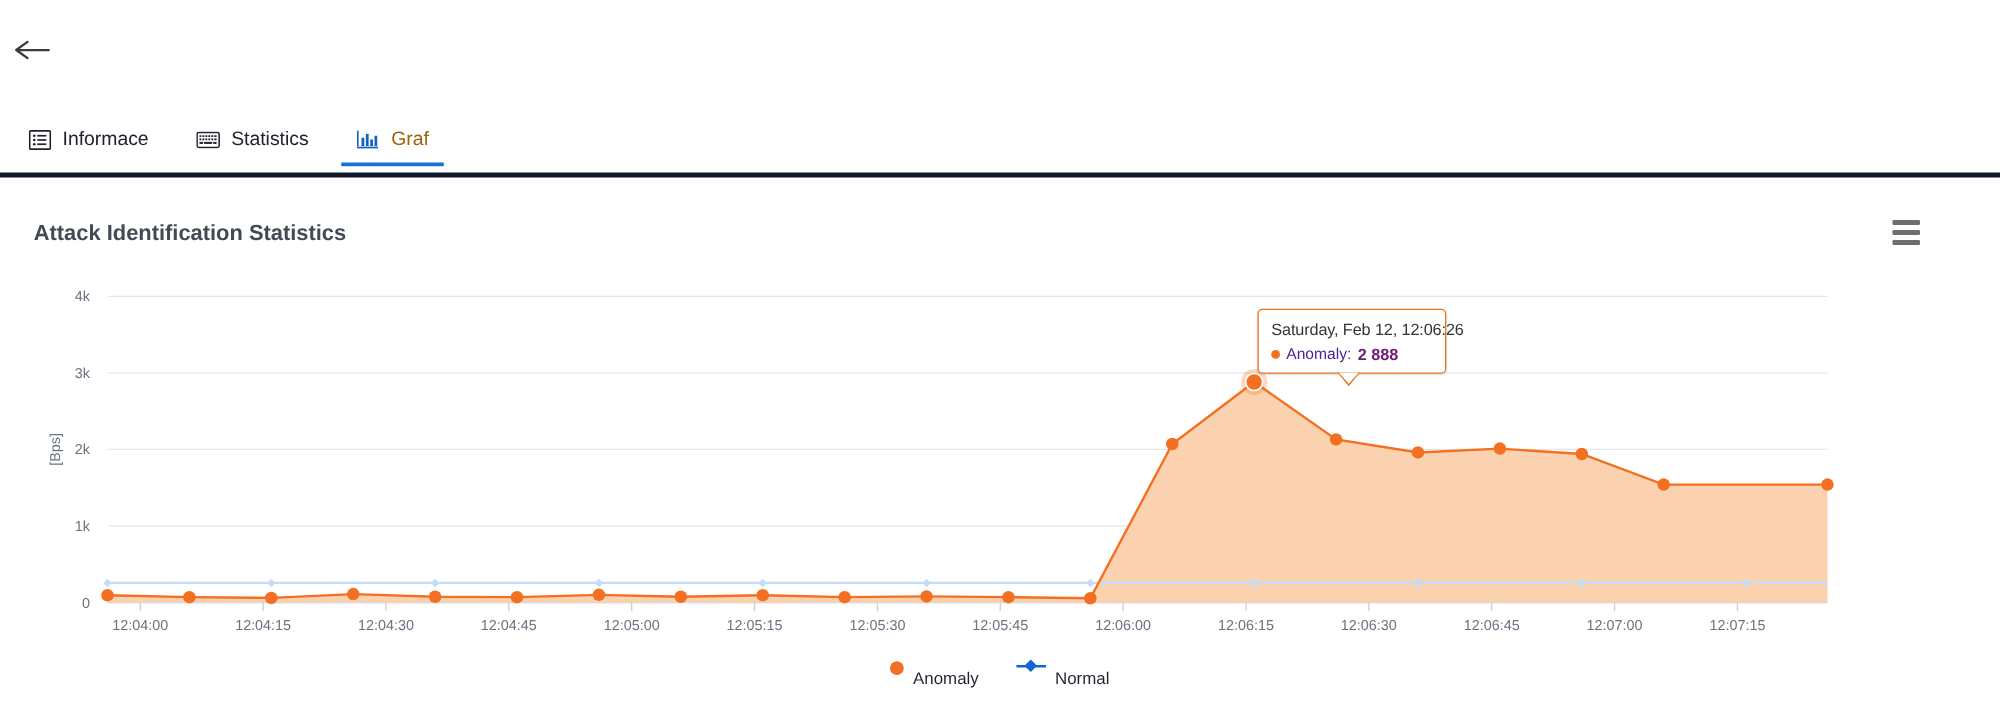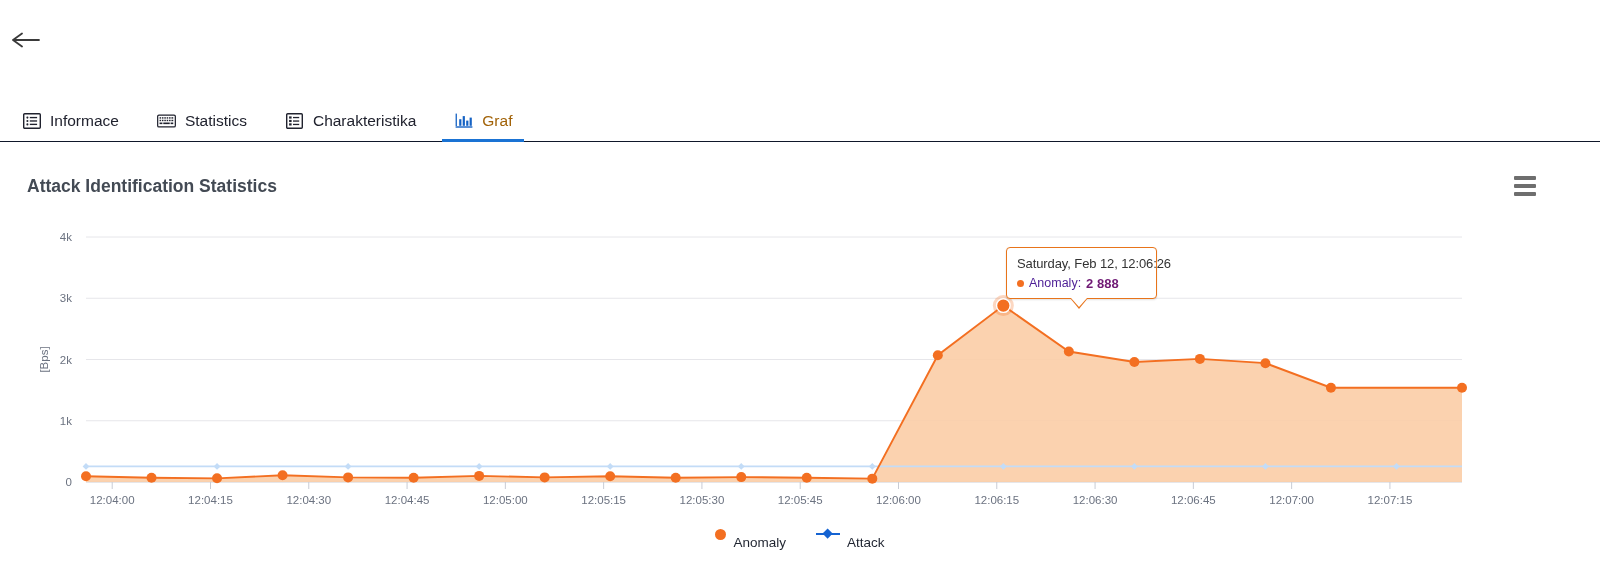--- a/index.html
+++ b/index.html
@@ -23,22 +23,22 @@
     cursor: pointer;
   }
   .page-title {
     font-size: 25px; font-weight: bold; color: #1a1a2e;
     letter-spacing: -0.1px; margin-left: 8px; white-space: nowrap;
   }
 
   
   .tabbar {
     position: absolute; left: 0; top: 96px; width: 1600px; height: 46px;
-    display: flex; align-items: flex-end;
-    border-bottom: 1px solid #0f172a;
+    display: flex; align-items: center;
+    border-bottom: 4px solid #0f172a;
   }
   .tab {
     display: flex; align-items: center; gap: 9px;
     padding: 0 0 11px 0; margin-right: 38px;
     font-size: 15.5px; color: #20222e; cursor: pointer;
     position: relative;
   }
   .tab:first-child { margin-left: 22px; }
   .tab.active { color: #1462c4; }
   .tab.active .tab-label { color: #a16207; }
@@ -150,35 +150,20 @@
             <rect x="2.7" y="8.6" width="3" height="1.7"></rect>
               <rect x="6.6" y="8.6" width="6.8" height="1.7"></rect>
             <rect x="14.3" y="8.6" width="2.8" height="1.7"></rect>
           </g>
         </svg>
       </span>
       <span class="tab-label">Statistics</span>
 
     </div>
 
-    <div class="tab">
-      <span class="tab-icon">
-        <svg width="17" height="16" viewBox="0 0 17 16">
-          <rect x="0.7" y="0.7" width="15.6" height="14.6" rx="1" fill="#fff" stroke="#20222e" stroke-width="1.4"></rect>
-          <rect x="3.1" y="3.4" width="2.5" height="2.2" fill="#20222e"></rect>
-          <rect x="3.1" y="6.9" width="2.5" height="2.2" fill="#20222e"></rect>
-          <rect x="3.1" y="10.3" width="2.5" height="2.2" fill="#20222e"></rect>
-          <rect x="7.0" y="3.9" width="6.2" height="1.3" fill="#20222e"></rect>
-          <rect x="7.0" y="7.4" width="6.2" height="1.3" fill="#20222e"></rect>
-          <rect x="7.0" y="10.8" width="6.2" height="1.3" fill="#20222e"></rect>
-        </svg>
-      </span>
-      <span class="tab-label">Charakteristika</span>
-
-    </div>
 
     <div class="tab active">
       <span class="tab-icon">
         <svg width="18" height="16" viewBox="0 0 18 16">
           <rect x="0.6" y="0.6" width="1.3" height="12.4" fill="#1462c4"></rect>
           <rect x="0.6" y="13.3" width="16.8" height="1.4" fill="#1462c4"></rect>
           <rect x="4.2" y="6.2" width="2.2" height="6.6" fill="#1462c4"></rect>
           <rect x="7.7" y="3.1" width="2.2" height="9.7" fill="#1462c4"></rect>
           <rect x="11.2" y="7.6" width="2.2" height="5.2" fill="#1462c4"></rect>
           <rect x="14.6" y="4.6" width="2.2" height="8.2" fill="#1462c4"></rect>
@@ -294,17 +279,17 @@
       <span class="lg-anom"></span>
       <span class="legend-label">Anomaly</span>
     </div>
     <div class="legend-item">
       <span>
         <svg width="24" height="12" viewBox="0 0 24 12">
           <line x1="0" y1="6" x2="24" y2="6" stroke="#1463d2" stroke-width="2"></line>
           <rect x="8" y="2" width="7.2" height="7.2" transform="rotate(45 11.6 5.6)" fill="#1463d2"></rect>
         </svg>
       </span>
-      <span class="legend-label">Attack</span>
+      <span class="legend-label">Normal</span>
     </div>
   </div>
 
 </div>
 
 </body></html>

